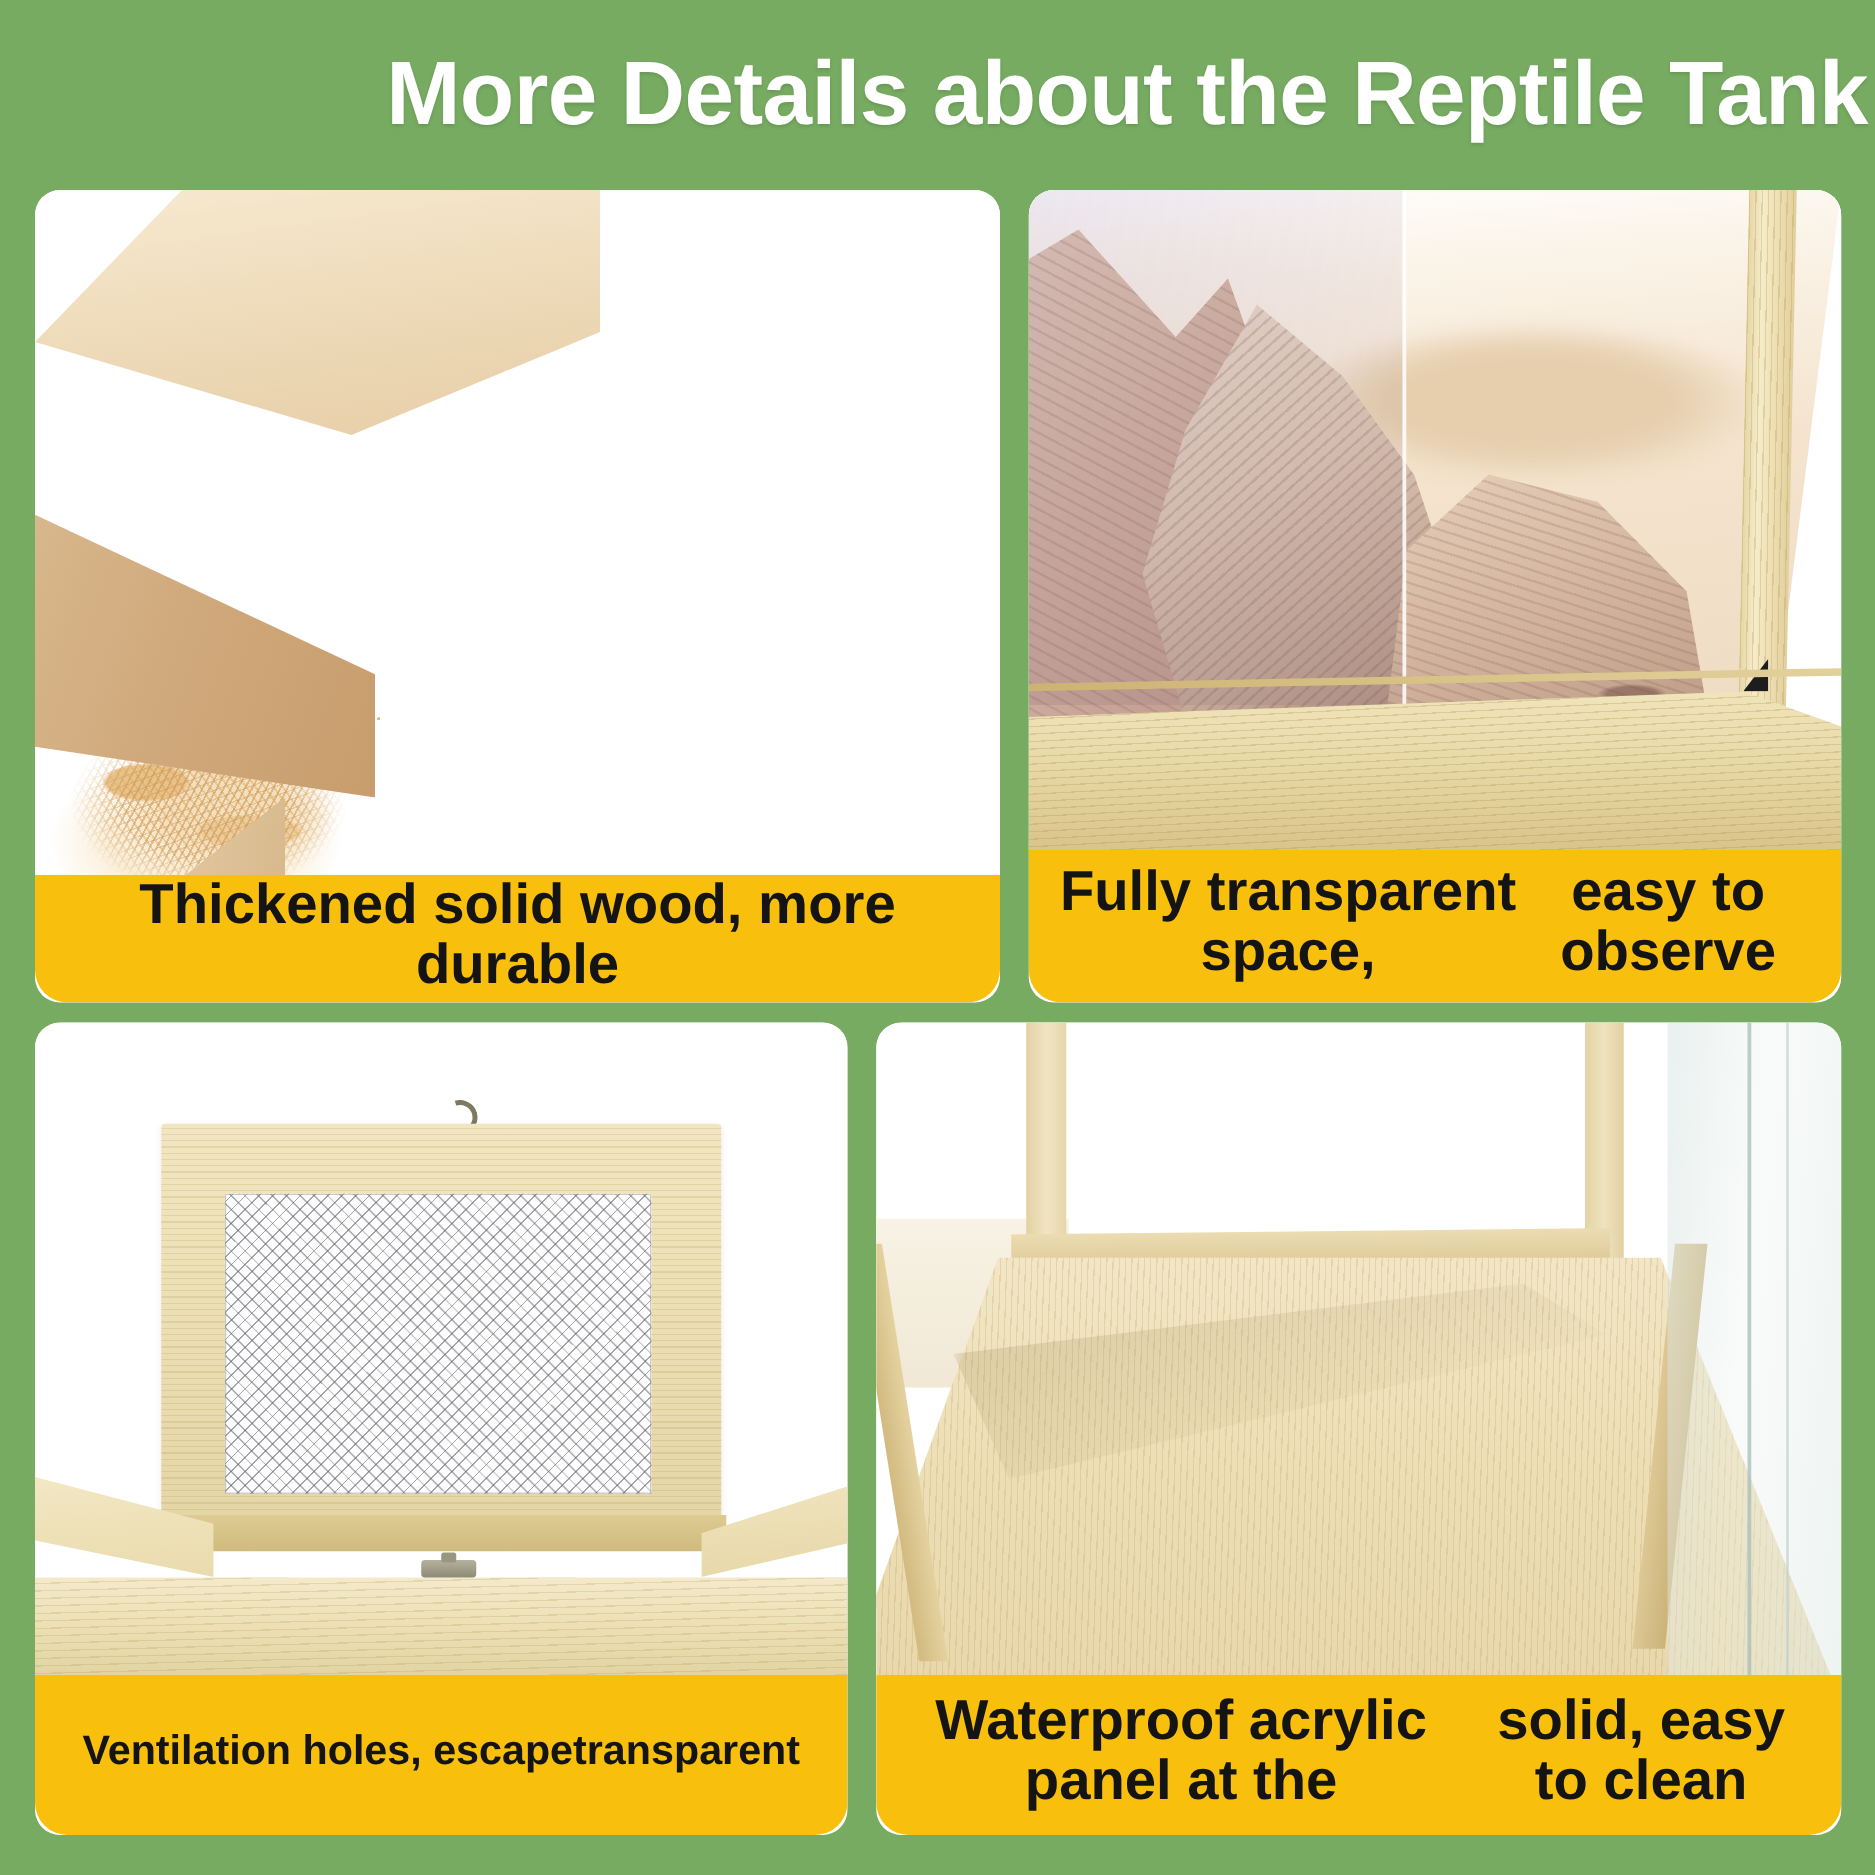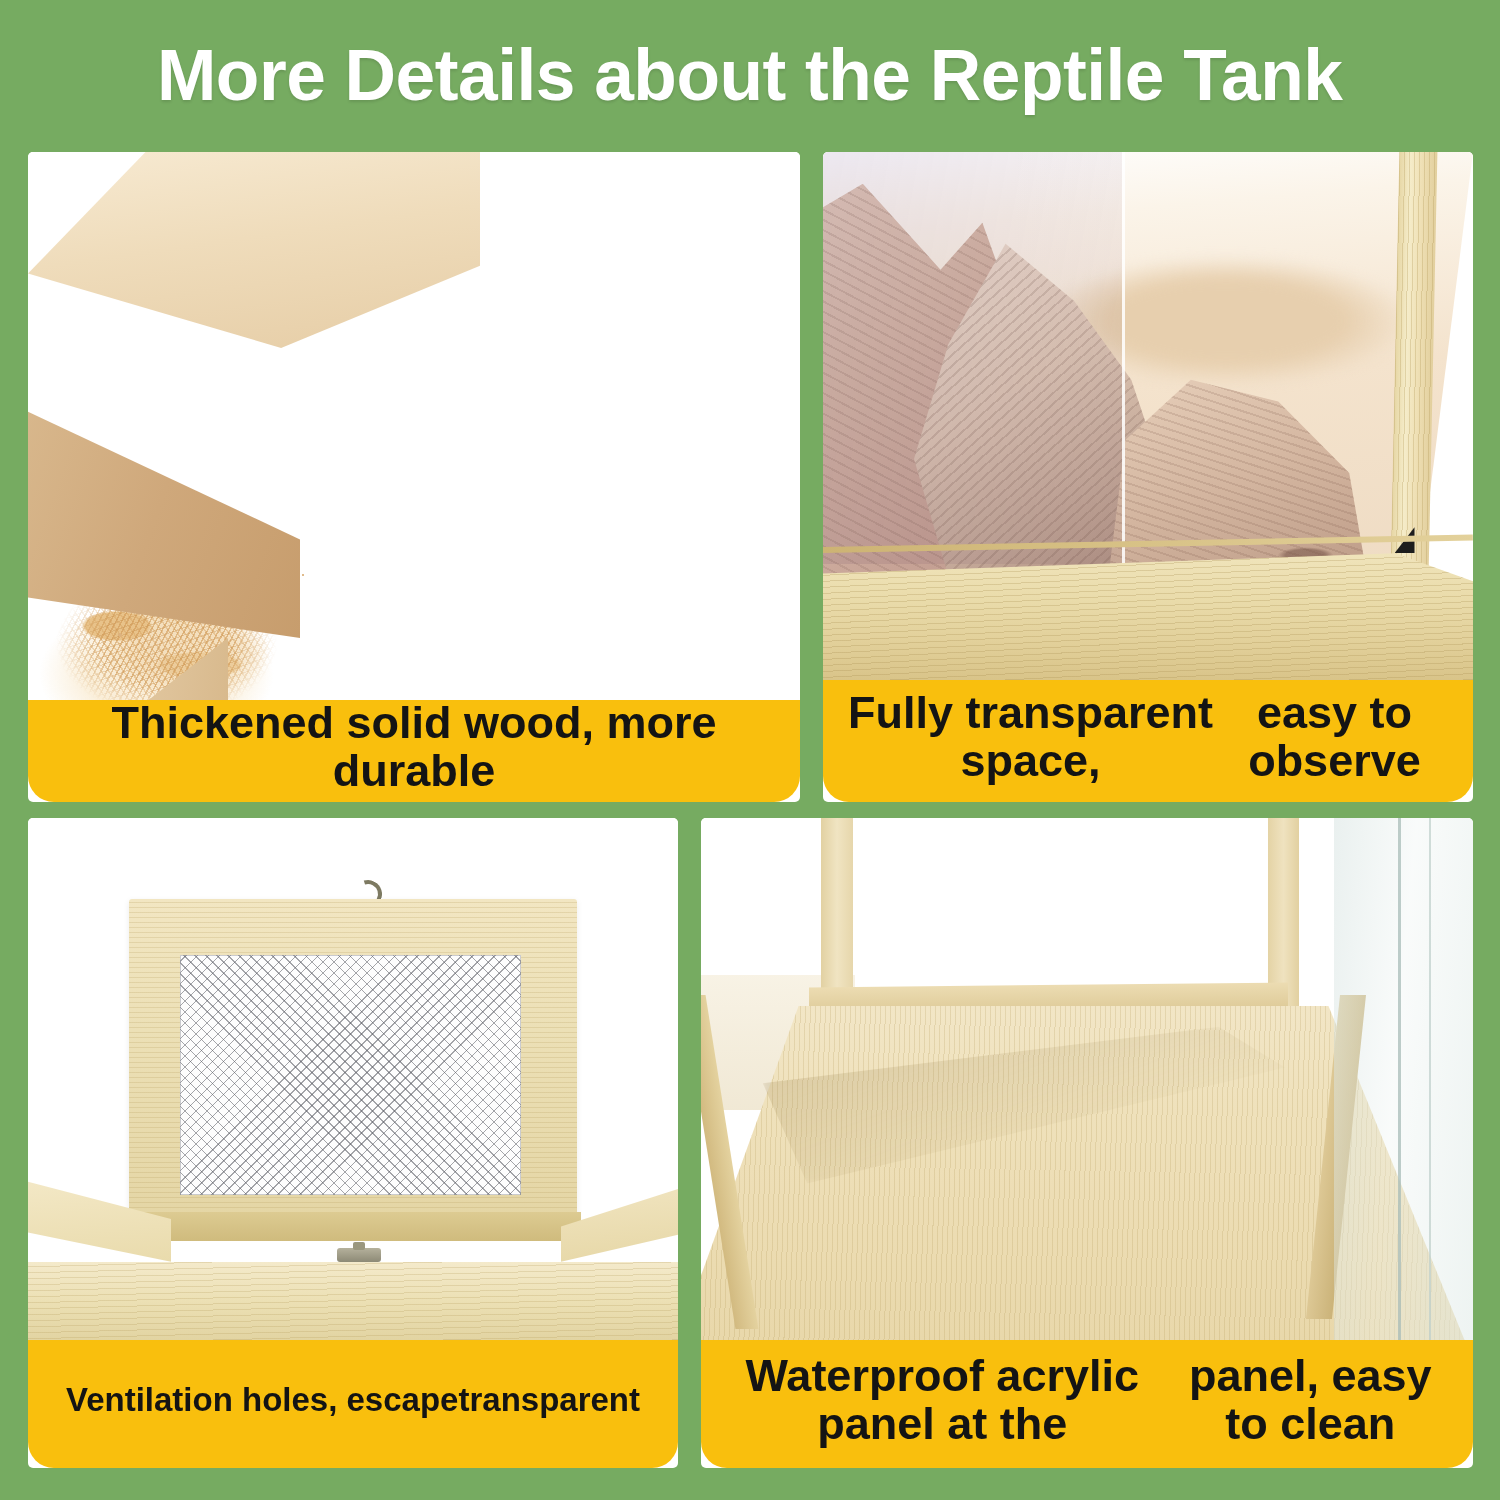--- a/index.html
+++ b/index.html
@@ -8,21 +8,21 @@
   body {
     background:#76ab61;
     font-family:"Liberation Sans", sans-serif;
     overflow:hidden;
     position:relative;
   }
 
   
   .title-bar{
     position:absolute; left:0; top:0; width:1500px; height:150px;
-    display:flex; align-items:center; justify-content:center;
+    display:flex; align-items:center; justify-content:flex-end;
   }
   .title-text{
     color:#ffffff;
     font-size:72px;
     font-weight:bold;
     letter-spacing:-0.5px;
     line-height:1;
     white-space:nowrap;
     transform:scaleX(0.99);
     text-shadow:0 2px 3px rgba(0,0,0,.12);
@@ -30,21 +30,21 @@
   }
 
   
   .grid{
     position:absolute; left:28px; top:152px;
     width:1445px; height:1316px;
   }
   .card{
     position:absolute;
     background:#ffffff;
-    border-radius:5px;
+    border-radius:20px;
     overflow:hidden;
     display:flex;
     flex-direction:column;
   }
   .card.tl{ left:0;   top:0;   width:772px; height:650px; }
   .card.tr{ left:795px;top:0;  width:650px; height:650px; }
   .card.bl{ left:0;   top:666px;width:650px;height:650px; }
   .card.br{ left:673px;top:666px;width:772px;height:650px; }
 
   .photo{ position:relative; flex:1 1 auto; overflow:hidden; background:#fff; }
@@ -396,17 +396,17 @@
       <div class="floor-shadow"></div>
       <div class="floor-rim-l"></div>
       <div class="floor-rim-r"></div>
       <div class="glass-r"></div>
       <div class="glass-edge1"></div>
       <div class="glass-edge2"></div>
     </div>
     <div class="caption">
       <span>Waterproof acrylic panel at the</span>
         <br>
-      <span>panel, easy to clean</span>
+      <span>solid, easy to clean</span>
     </div>
   </div>
 
 </div>
 
 </body></html>

